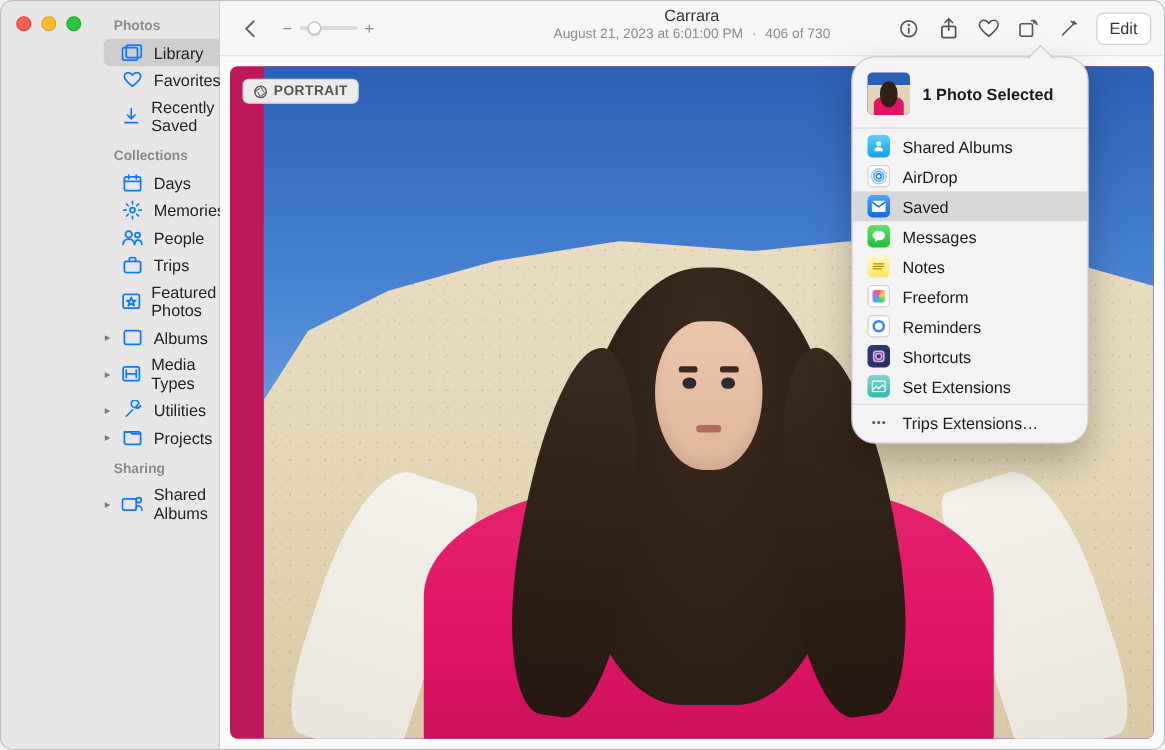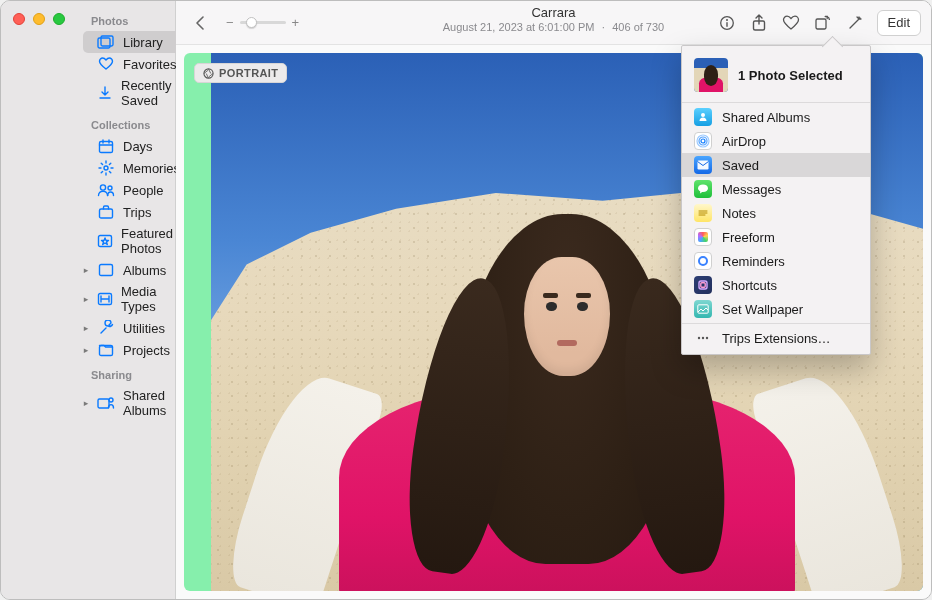--- a/index.html
+++ b/index.html
@@ -94,21 +94,21 @@
   .title-main { font-size:13px; font-weight:400; color:#333; }
   .title-sub { font-size:11px; color:#8a8a8e; }
   .title-sub .dot { padding:0 4px; }
   .tb-right { margin-left:auto; display:flex; gap:4px; }
   .edit-btn {
     border:1px solid #d0d0d0; border-radius:6px; padding:3px 10px; font-size:13px;
     background:#fff; color:#333; margin-left:4px;
   }
   .viewer {
     flex:1; margin:8px; border-radius:6px; overflow:hidden; position:relative;
-    background:#86efac;
+    background:#be185d;
     padding-left:27px;
   }
   .photo-canvas {
     width:100%; height:100%; position:relative;
   }
   .sky { position:absolute; inset:0; background: linear-gradient(180deg,#2b60b6 0%, #4a86d4 35%, #6ba0e0 55%); }
   .rock {
     position:absolute; left:0; right:0; top:26%; bottom:0;
     background: linear-gradient(180deg,#e8dcc2 0%, #e7d9bc 30%, #e2d3b2 60%, #d9c9a6 100%);
     clip-path: polygon(0% 32%, 5% 18%, 14% 10%, 26% 4%, 40% 0%, 55% 2%, 66% 0%, 78% 6%, 88% 3%, 100% 9%, 100% 100%, 0% 100%);
@@ -160,21 +160,21 @@
   .portrait-badge{
     position:absolute; top:10px; left:10px;
     background:#eceaeb; color:#555; border:1px solid #d7d5d6;
     padding:3px 8px; font-size:11px; font-weight:600; border-radius:5px;
     display:flex; align-items:center; gap:5px; letter-spacing:0.4px;
   }
   .portrait-badge svg{ width:11px; height:11px; }
   
   .popover{
     position:absolute; top:44px; right:60px; width:190px;
-    background:#f4f2f3; border:1px solid #c9c7c8; border-radius:2px;
+    background:#f4f2f3; border:1px solid #c9c7c8; border-radius:19px;
     box-shadow: 0 14px 30px rgba(0,0,0,0.25);
     padding:6px 0 4px 0;
     z-index: 50;
   }
   .popover::before{
     content:""; position:absolute; top:-7px; right:30px;
     width:14px; height:14px; background:#f4f2f3; border-left:1px solid #c9c7c8; border-top:1px solid #c9c7c8;
     transform:rotate(45deg);
   }
   .pop-head{
@@ -507,21 +507,21 @@
             </span>
             <span>Shortcuts</span>
           </div>
           <div class="pop-item">
             <span class="pi wallpaper">
               <svg width="12" height="10" viewBox="0 0 12 10">
                 <rect x="0.8" y="0.8" width="10.4" height="8.4" rx="1" fill="none" stroke="#fff" stroke-width="1"></rect>
                 <path d="M1 8 L4 5 L6 7 L9 4 L11 6" fill="none" stroke="#fff" stroke-width="1"></path>
               </svg>
             </span>
-            <span>Set Wallpaper</span>
+            <span>Set Extensions</span>
           </div>
           <div class="pop-sep"></div>
           <div class="pop-item">
             <span class="pi ext">
               <svg width="14" height="14" viewBox="0 0 14 14">
                 <circle cx="3" cy="7" r="1.2" fill="#555"></circle>
                 <circle cx="7" cy="7" r="1.2" fill="#555"></circle>
                 <circle cx="11" cy="7" r="1.2" fill="#555"></circle>
               </svg>
             </span>

